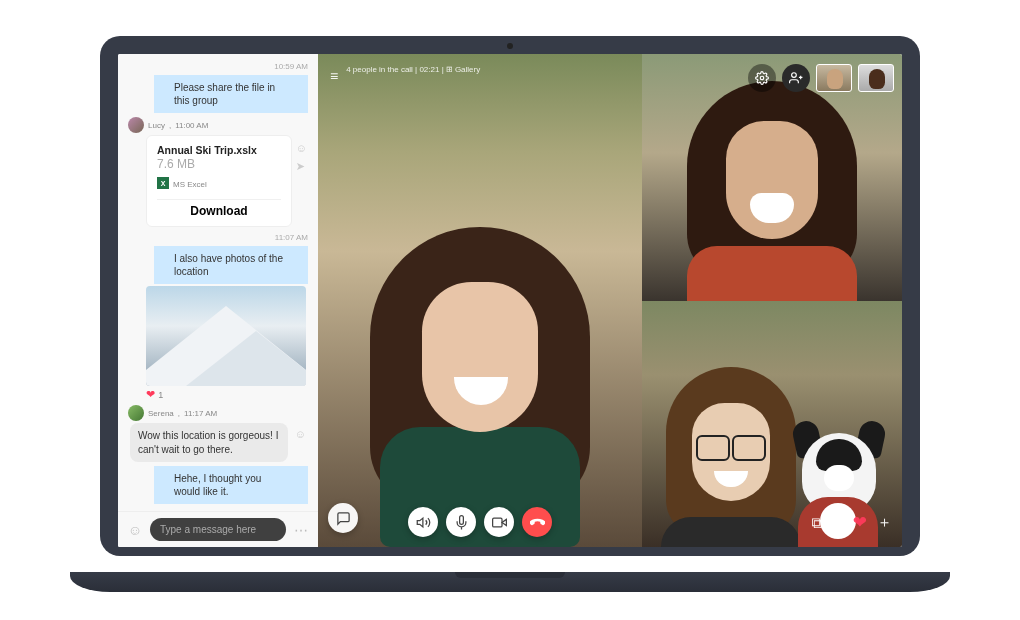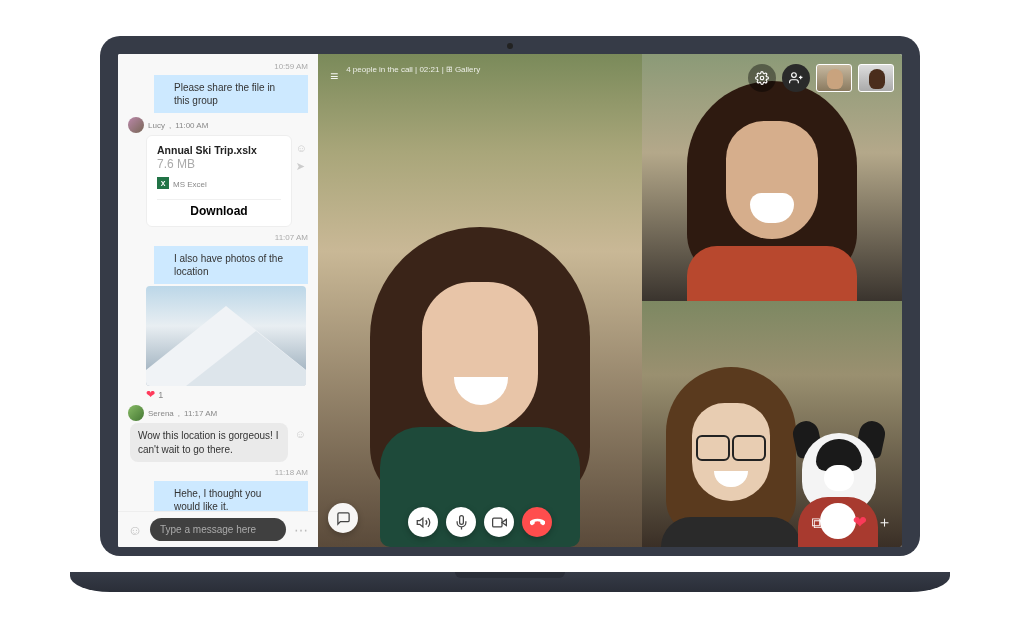--- a/index.html
+++ b/index.html
@@ -148,21 +148,20 @@
           <div class="sender-row">
             <div class="avatar-sm" style="background:linear-gradient(135deg,#8b6,#473);"></div>
             <span>Serena</span>,
             <span>11:17 AM</span>
           </div>
           <div class="bubble-in">
             <span>Wow this location is gorgeous! I can't wait to go there.</span>
             <span class="emoji-ic">☺</span>
           </div>
 
-          <div class="ts-row">11:18 AM</div>
           <div class="bubble-out">Hehe, I thought you would like it.</div>
         </div>
 
         <div class="composer">
           <div class="comp-ic">☺</div>
           <div class="comp-input">Type a message here</div>
           <div class="comp-ic">⋯</div>
         </div>
       </div>
 

